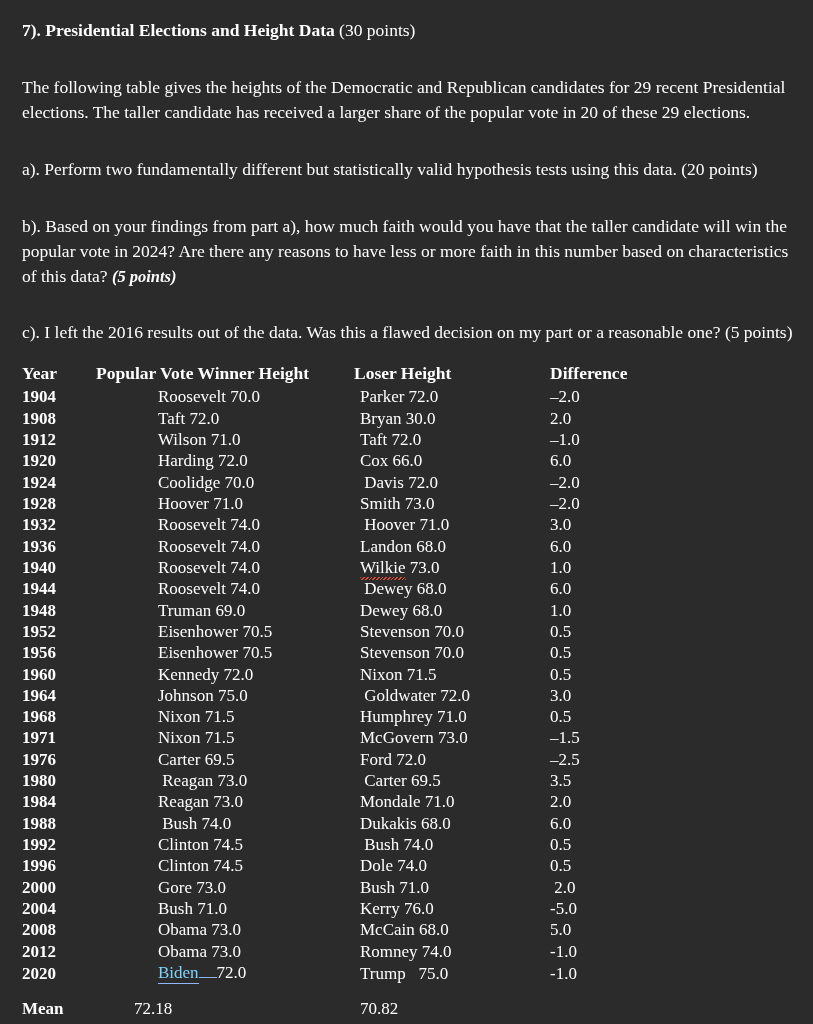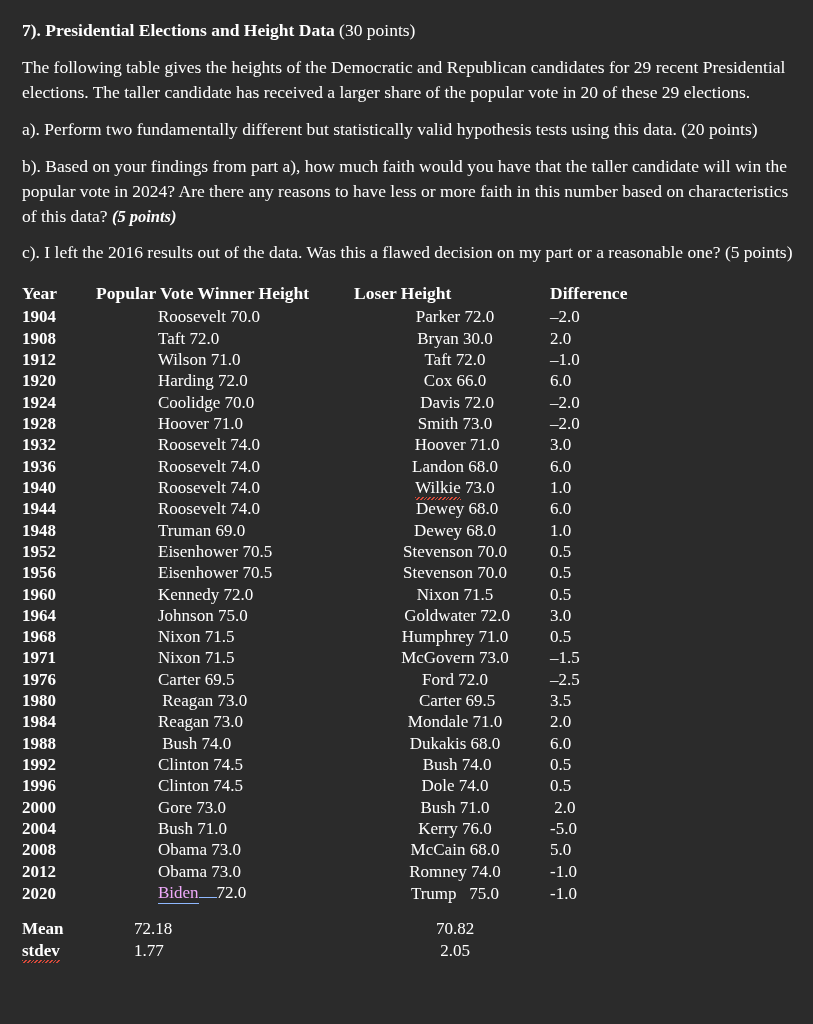--- a/index.html
+++ b/index.html
@@ -30,21 +30,21 @@
     font-weight: bold;
     margin: 8px 0 0 0;
     line-height: 1.45;
   }
   .q-title .pts {
     font-weight: normal;
   }
   p.para {
     font-size: 17.5px;
     line-height: 1.42;
-    margin: 12px 0 0 0;
+    margin: 32px 0 0 0;
   }
   .italic-pts {
     font-style: italic;
     font-weight: bold;
     font-size: 16.5px;
   }
   
   table.data {
     margin-top: 18px;
     border-collapse: collapse;
@@ -72,21 +72,21 @@
     width: 196px;
   }
   .col-diff {
     width: 120px;
   }
   th.col-winner, td.col-winner { padding-left: 4px; }
   th.col-loser  { padding-left: 6px; }
   th.col-diff   { padding-left: 0px; }
 
   .wcell { display: inline-block; width: 100%; text-align: left; padding-left: 62px; box-sizing: border-box;}
-  .lcell { display: inline-block; width: 100%; text-align: center; padding-left: 6px; box-sizing: border-box;}
+  .lcell { display: inline-block; width: 100%; text-align: left; padding-left: 6px; box-sizing: border-box;}
   .dcell { display: inline-block; width: 100%; text-align: left; padding-left: 0px; box-sizing: border-box;}
 
   .summary-row td { padding-top: 0; }
   .summary-label { font-weight: bold; }
 
   
   .spell {
     position: relative;
     display: inline-block;
   }
@@ -97,21 +97,21 @@
     right: 0;
     bottom: -2px;
     height: 3px;
     background-image:
       repeating-linear-gradient(135deg,
         #d84a3a 0px, #d84a3a 1.2px,
         rgba(0,0,0,0) 1.2px, rgba(0,0,0,0) 2.6px);
   }
   
   .blue-ul {
-    color: #f0abfc;
+    color: #7dd3fc;
     border-bottom: 1.5px solid #8fb8ff;
     display: inline-block;
     text-align: right;
   }
   .blue-ul-gap {
     display: inline-block;
     border-bottom: 1.5px solid #8fb8ff;
     width: 18px;
   }
   .mean-spacer { margin-top: 14px; display: block; }

